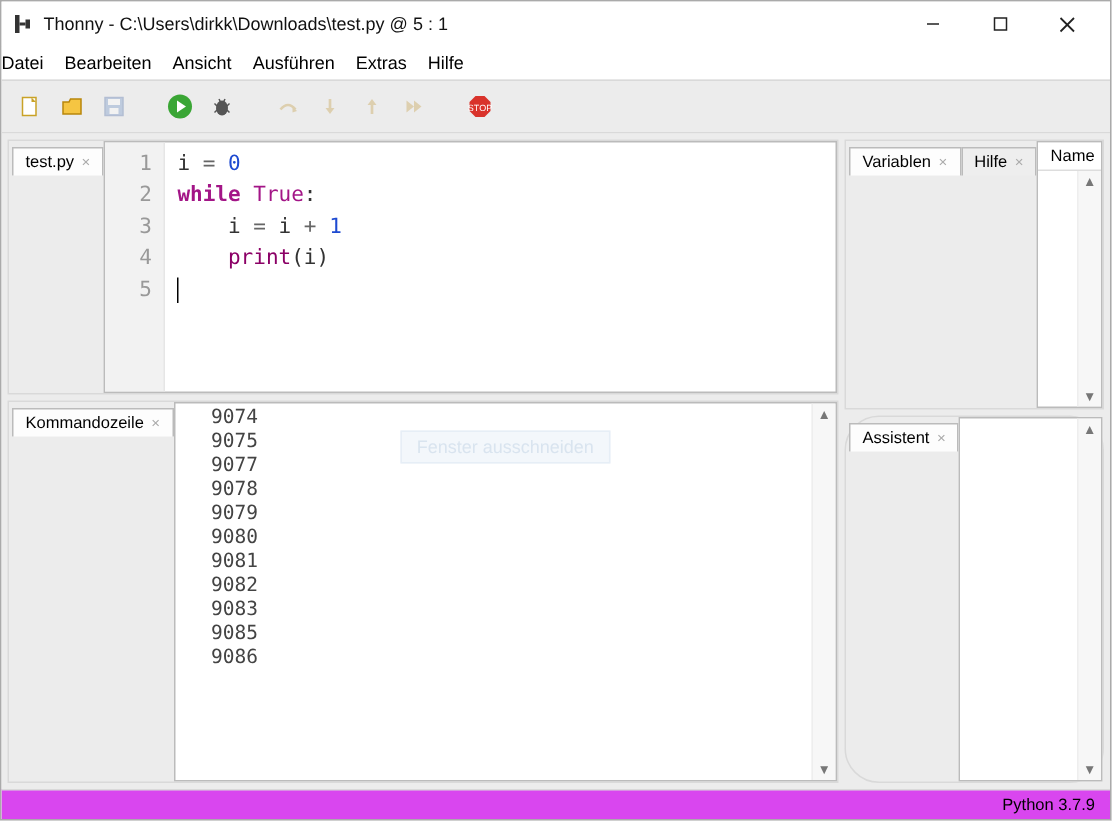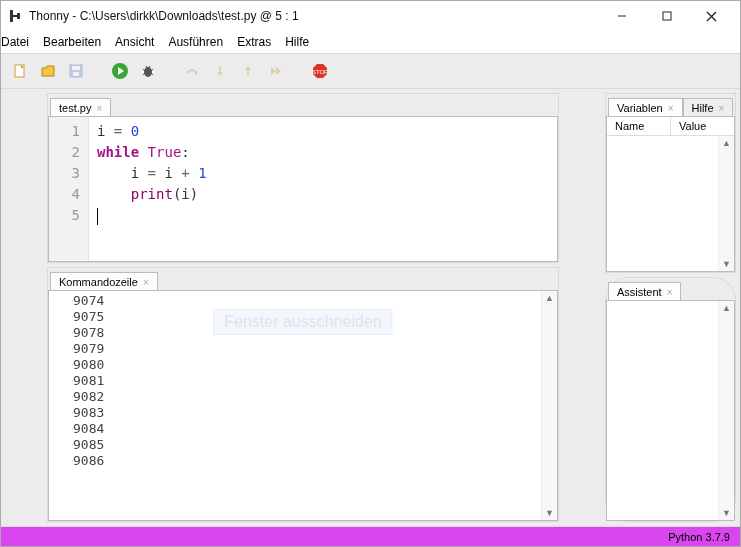--- a/index.html
+++ b/index.html
@@ -11,21 +11,21 @@
     .win-btn { width: 45px; height: 28px; display: flex; align-items: center; justify-content: center; font-size: 13px; cursor: default; }
     .menubar { height: 22px; display: flex; align-items: center; padding: 0 0; gap: 14px; background: #fff; font-size: 12px; }
     .menubar span { cursor: default; }
     .toolbar { height: 36px; background: #ececec; border-top: 1px solid #d9d9d9; border-bottom: 1px solid #d9d9d9; display: flex; align-items: center; padding: 0 8px; gap: 6px; }
     .tbtn { width: 22px; height: 22px; display: flex; align-items: center; justify-content: center; cursor: default; }
     .tbtn.dis { opacity: 0.35; }
     .tsep { width: 10px; }
     .main { flex: 1; display: flex; background: #ececec; padding: 4px; gap: 4px; min-height: 0; }
     .left { flex: 1; display: flex; flex-direction: column; gap: 4px; min-height: 0; }
     .right { width: 173px; display: flex; flex-direction: column; gap: 4px; min-height: 0; }
-    .panel { background: #ececec; display: flex; flex-direction: column; border: 1px solid #d9d9d9; min-height: 0; margin-left: 42px; }
+    .panel { background: #ececec; display: flex; border: 1px solid #d9d9d9; min-height: 0; }
     .tabrow { display: flex; height: 22px; align-items: flex-end; padding-left: 2px; gap: 0; }
     .tab { background: #fdfdfd; border: 1px solid #bbb; border-bottom: none; padding: 3px 8px 3px 8px; font-size: 11px; display: flex; align-items: center; gap: 5px; position: relative; top: 1px; }
     .tab .x { color: #aaa; font-size: 10px; }
     .tab.inact { background: #eee; }
     .panel-body { background: #fff; border: 1px solid #bbb; flex: 1; position: relative; overflow: hidden; display: flex; }
     .editor { flex: 1; display: flex; font-family: Consolas, monospace; font-size: 14px; line-height: 21px; }
     .gutter { width: 40px; background: #f2f2f2; color: #999; text-align: right; padding: 4px 8px 0 0; border-right: 1px solid #e6e6e6; }
     .code { padding: 4px 4px 0 8px; flex: 1; white-space: pre; color: #333; }
     .code .kw { color: #a31587; font-weight: bold; }
     .code .val { color: #a31587; }
@@ -34,21 +34,21 @@
     .code .par { color: #333; }
     .code .eq { color: #666; }
     .cursor { border-left: 1px solid #000; height: 17px; display: inline-block; vertical-align: middle; }
     .vars-head { display: flex; font-size: 11px; border-bottom: 1px solid #ddd; background: #fff; }
     .vars-head div { padding: 3px 8px; border-right: 1px solid #ddd; }
     .vars-body { flex: 1; }
     .console { flex: 1; font-family: Consolas, monospace; font-size: 13px; line-height: 16px; padding: 2px 0 2px 24px; color: #444; overflow: hidden; }
     .scrollbar-v { width: 16px; background: #f7f7f7; border-left: 1px solid #eee; display: flex; flex-direction: column; justify-content: space-between; align-items: center; padding: 2px 0; }
     .sbarrow { font-size: 9px; color: #777; }
     .statusbar { height: 20px; background: #d946ef; border-top: 1px solid #d9d9d9; display: flex; align-items: center; justify-content: flex-end; padding: 0 10px; font-size: 11px; }
-    .ghost { position: absolute; left: 50%; top: 18px; transform: translateX(-50%); color: #d9e4ef; background: #f3f7fb; border: 1px solid #e6eef6; padding: 3px 10px; font-size: 16px; pointer-events: none; }
+    .ghost { position: absolute; left: 50%; top: 18px; transform: translateX(-50%); color: #d9e4ef; background: #f3f7fb; border: 1px solid #e6eef6; padding: 3px 10px; font-size: 12px; pointer-events: none; }
     .editor-wrap { flex: 0 0 170px; }
     .console-wrap { flex: 1; }
     .vars-wrap { flex: 0 0 180px; }
     .assist-wrap { flex: 1; border-radius: 23px; }
   </style>
 </head>
 <body>
 
 <div class="titlebar">
   <div class="app-icon">
@@ -191,27 +191,27 @@
       <div class="tabrow">
         <div class="tab">
             <span>Kommandozeile</span>
             <span class="x">×</span>
           </div>
       </div>
       <div class="panel-body" style="position:relative;">
         <div class="console">
           <div>9074</div>
           <div>9075</div>
+          <div>9077</div>
           <div>9078</div>
           <div>9079</div>
           <div>9080</div>
           <div>9081</div>
           <div>9082</div>
           <div>9083</div>
-          <div>9084</div>
           <div>9085</div>
           <div>9086</div>
         </div>
         <div class="ghost">Fenster ausschneiden</div>
         <div class="scrollbar-v">
             <span class="sbarrow">▲</span>
             <span class="sbarrow">▼</span>
           </div>
       </div>
     </div>

